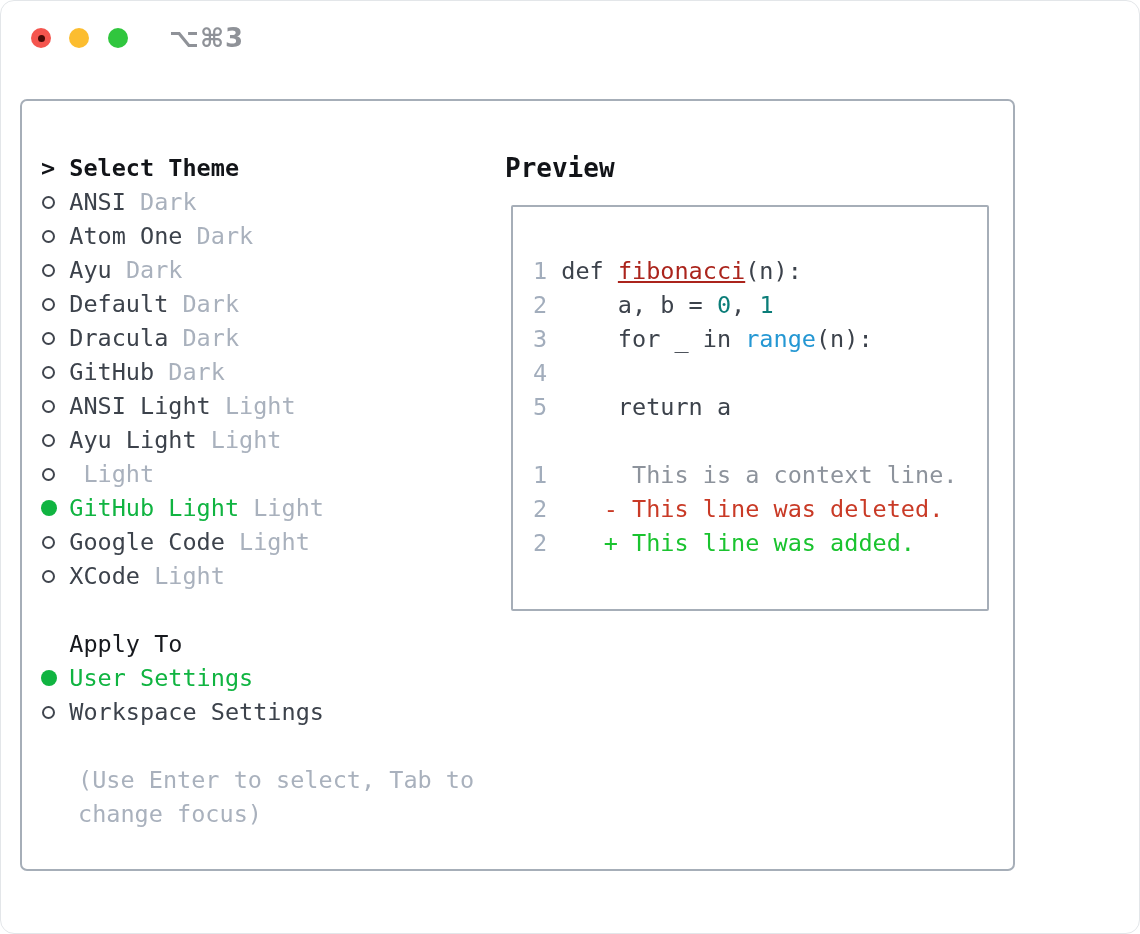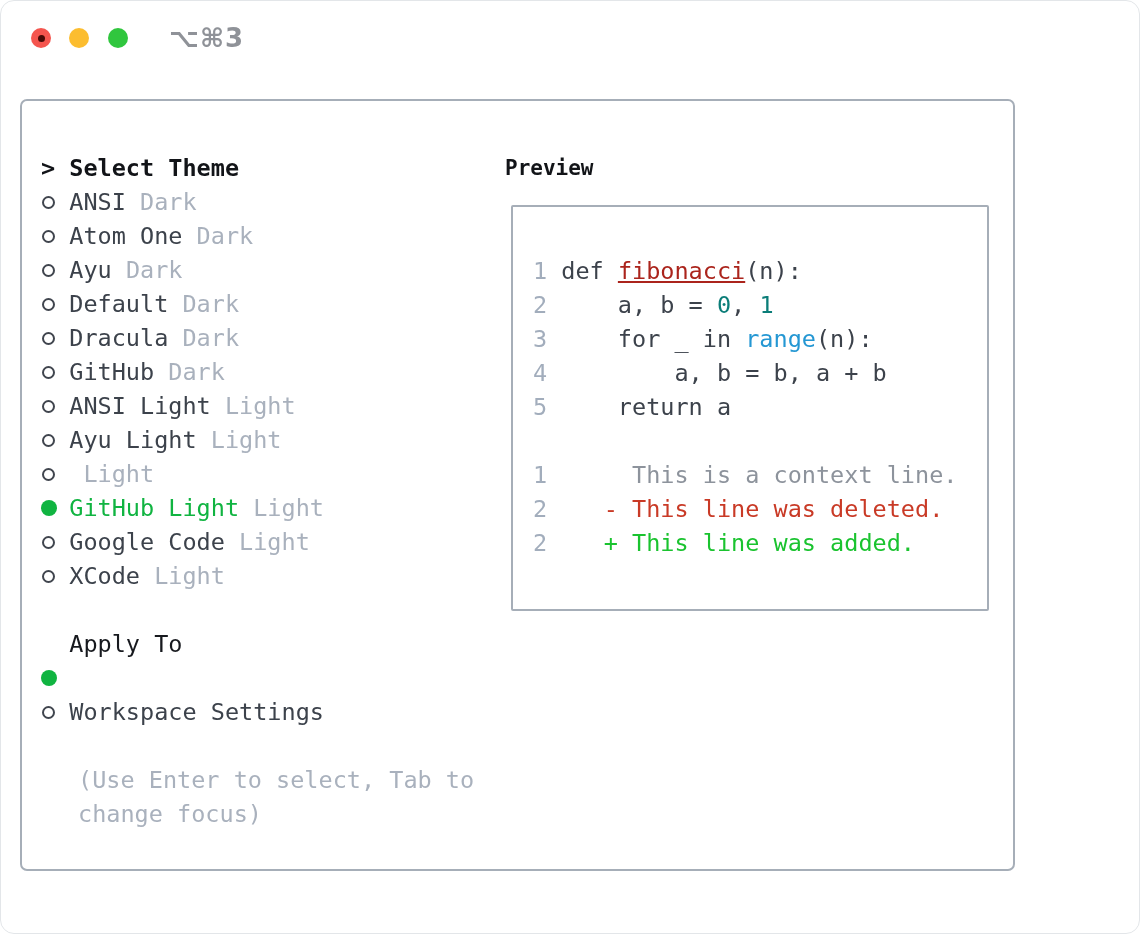--- a/index.html
+++ b/index.html
@@ -71,21 +71,21 @@
   .theme-name.selected { color: var(--selection-green); }
   .theme-variant { color: var(--muted); margin-left: 1ch; }
   .option-label { color: var(--text-dark); }
   .option-label.selected { color: var(--selection-green); }
   .help-line { color: var(--muted); margin-left: 37px; }
 
   
   .preview-title {
     position: absolute; left: 483px; top: 50px; height: 34px;
     display: flex; align-items: center;
-    font-weight: 700; font-size: 21px; color: var(--heading);
+    font-weight: 700; font-size: 26px; color: var(--heading);
   }
   .preview-box {
     position: absolute; left: 489px; top: 104px; width: 478px; height: 406px;
     border: 2px solid var(--border-gray); border-radius: 2px; background: #ffffff;
     padding: 47px 0 0 20px; overflow: hidden;
   }
   .pline { height: 34px; display: flex; align-items: center; white-space: pre; font-size: 23.5px; }
   .lnum { display: inline-block; width: 2ch; color: var(--line-number); flex: none; }
   .seg-code     { color: var(--text-dark); }
   .seg-function { color: var(--function-red); text-decoration: underline; }
@@ -120,34 +120,34 @@
         <div class="row"><span class="marker"><span class="ring"></span></span><span class="theme-name">Dracula</span><span class="theme-variant">Dark</span></div>
         <div class="row"><span class="marker"><span class="ring"></span></span><span class="theme-name">GitHub</span><span class="theme-variant">Dark</span></div>
         <div class="row"><span class="marker"><span class="ring"></span></span><span class="theme-name">ANSI Light</span><span class="theme-variant">Light</span></div>
         <div class="row"><span class="marker"><span class="ring"></span></span><span class="theme-name">Ayu Light</span><span class="theme-variant">Light</span></div>
         <div class="row"><span class="marker"><span class="ring"></span></span><span class="theme-variant">Light</span></div>
         <div class="row"><span class="marker"><span class="ring filled"></span></span><span class="theme-name selected">GitHub Light</span><span class="theme-variant">Light</span></div>
         <div class="row"><span class="marker"><span class="ring"></span></span><span class="theme-name">Google Code</span><span class="theme-variant">Light</span></div>
         <div class="row"><span class="marker"><span class="ring"></span></span><span class="theme-name">XCode</span><span class="theme-variant">Light</span></div>
         <div class="row"></div>
         <div class="row"><span class="marker"></span><span class="section-title-plain">Apply To</span></div>
-        <div class="row"><span class="marker"><span class="ring filled"></span></span></div>
+        <div class="row"><span class="marker"><span class="ring filled"></span></span><span class="option-label selected">User Settings</span></div>
         <div class="row"><span class="marker"><span class="ring"></span></span><span class="option-label">Workspace Settings</span></div>
         <div class="row"></div>
         <div class="row"><span class="help-line">(Use Enter to select, Tab to</span></div>
         <div class="row"><span class="help-line">change focus)</span></div>
       </div>
 
     <div class="preview-title">Preview</div>
 
     <div class="preview-box" id="preview-box">
         <div class="pline"><span class="lnum">1</span><span class="seg-code">def </span><span class="seg-function">fibonacci</span><span class="seg-code">(n):</span></div>
         <div class="pline"><span class="lnum">2</span><span class="seg-code">    a, b = </span><span class="seg-number">0</span><span class="seg-code">, </span><span class="seg-number">1</span></div>
         <div class="pline"><span class="lnum">3</span><span class="seg-code">    for _ in </span><span class="seg-builtin">range</span><span class="seg-code">(n):</span></div>
-        <div class="pline"><span class="lnum">4</span><span class="seg-code">        a, b = b, a + b</span></div>
+        <div class="pline"><span class="lnum">4</span></div>
         <div class="pline"><span class="lnum">5</span><span class="seg-code">    return a</span></div>
         <div class="pline"><span class="lnum"></span></div>
         <div class="pline"><span class="lnum">1</span><span class="seg-context">     This is a context line.</span></div>
         <div class="pline"><span class="lnum">2</span><span class="seg-deleted">   - This line was deleted.</span></div>
         <div class="pline"><span class="lnum">2</span><span class="seg-added">   + This line was added.</span></div>
       </div>
 
   </div>
 </div>
 

